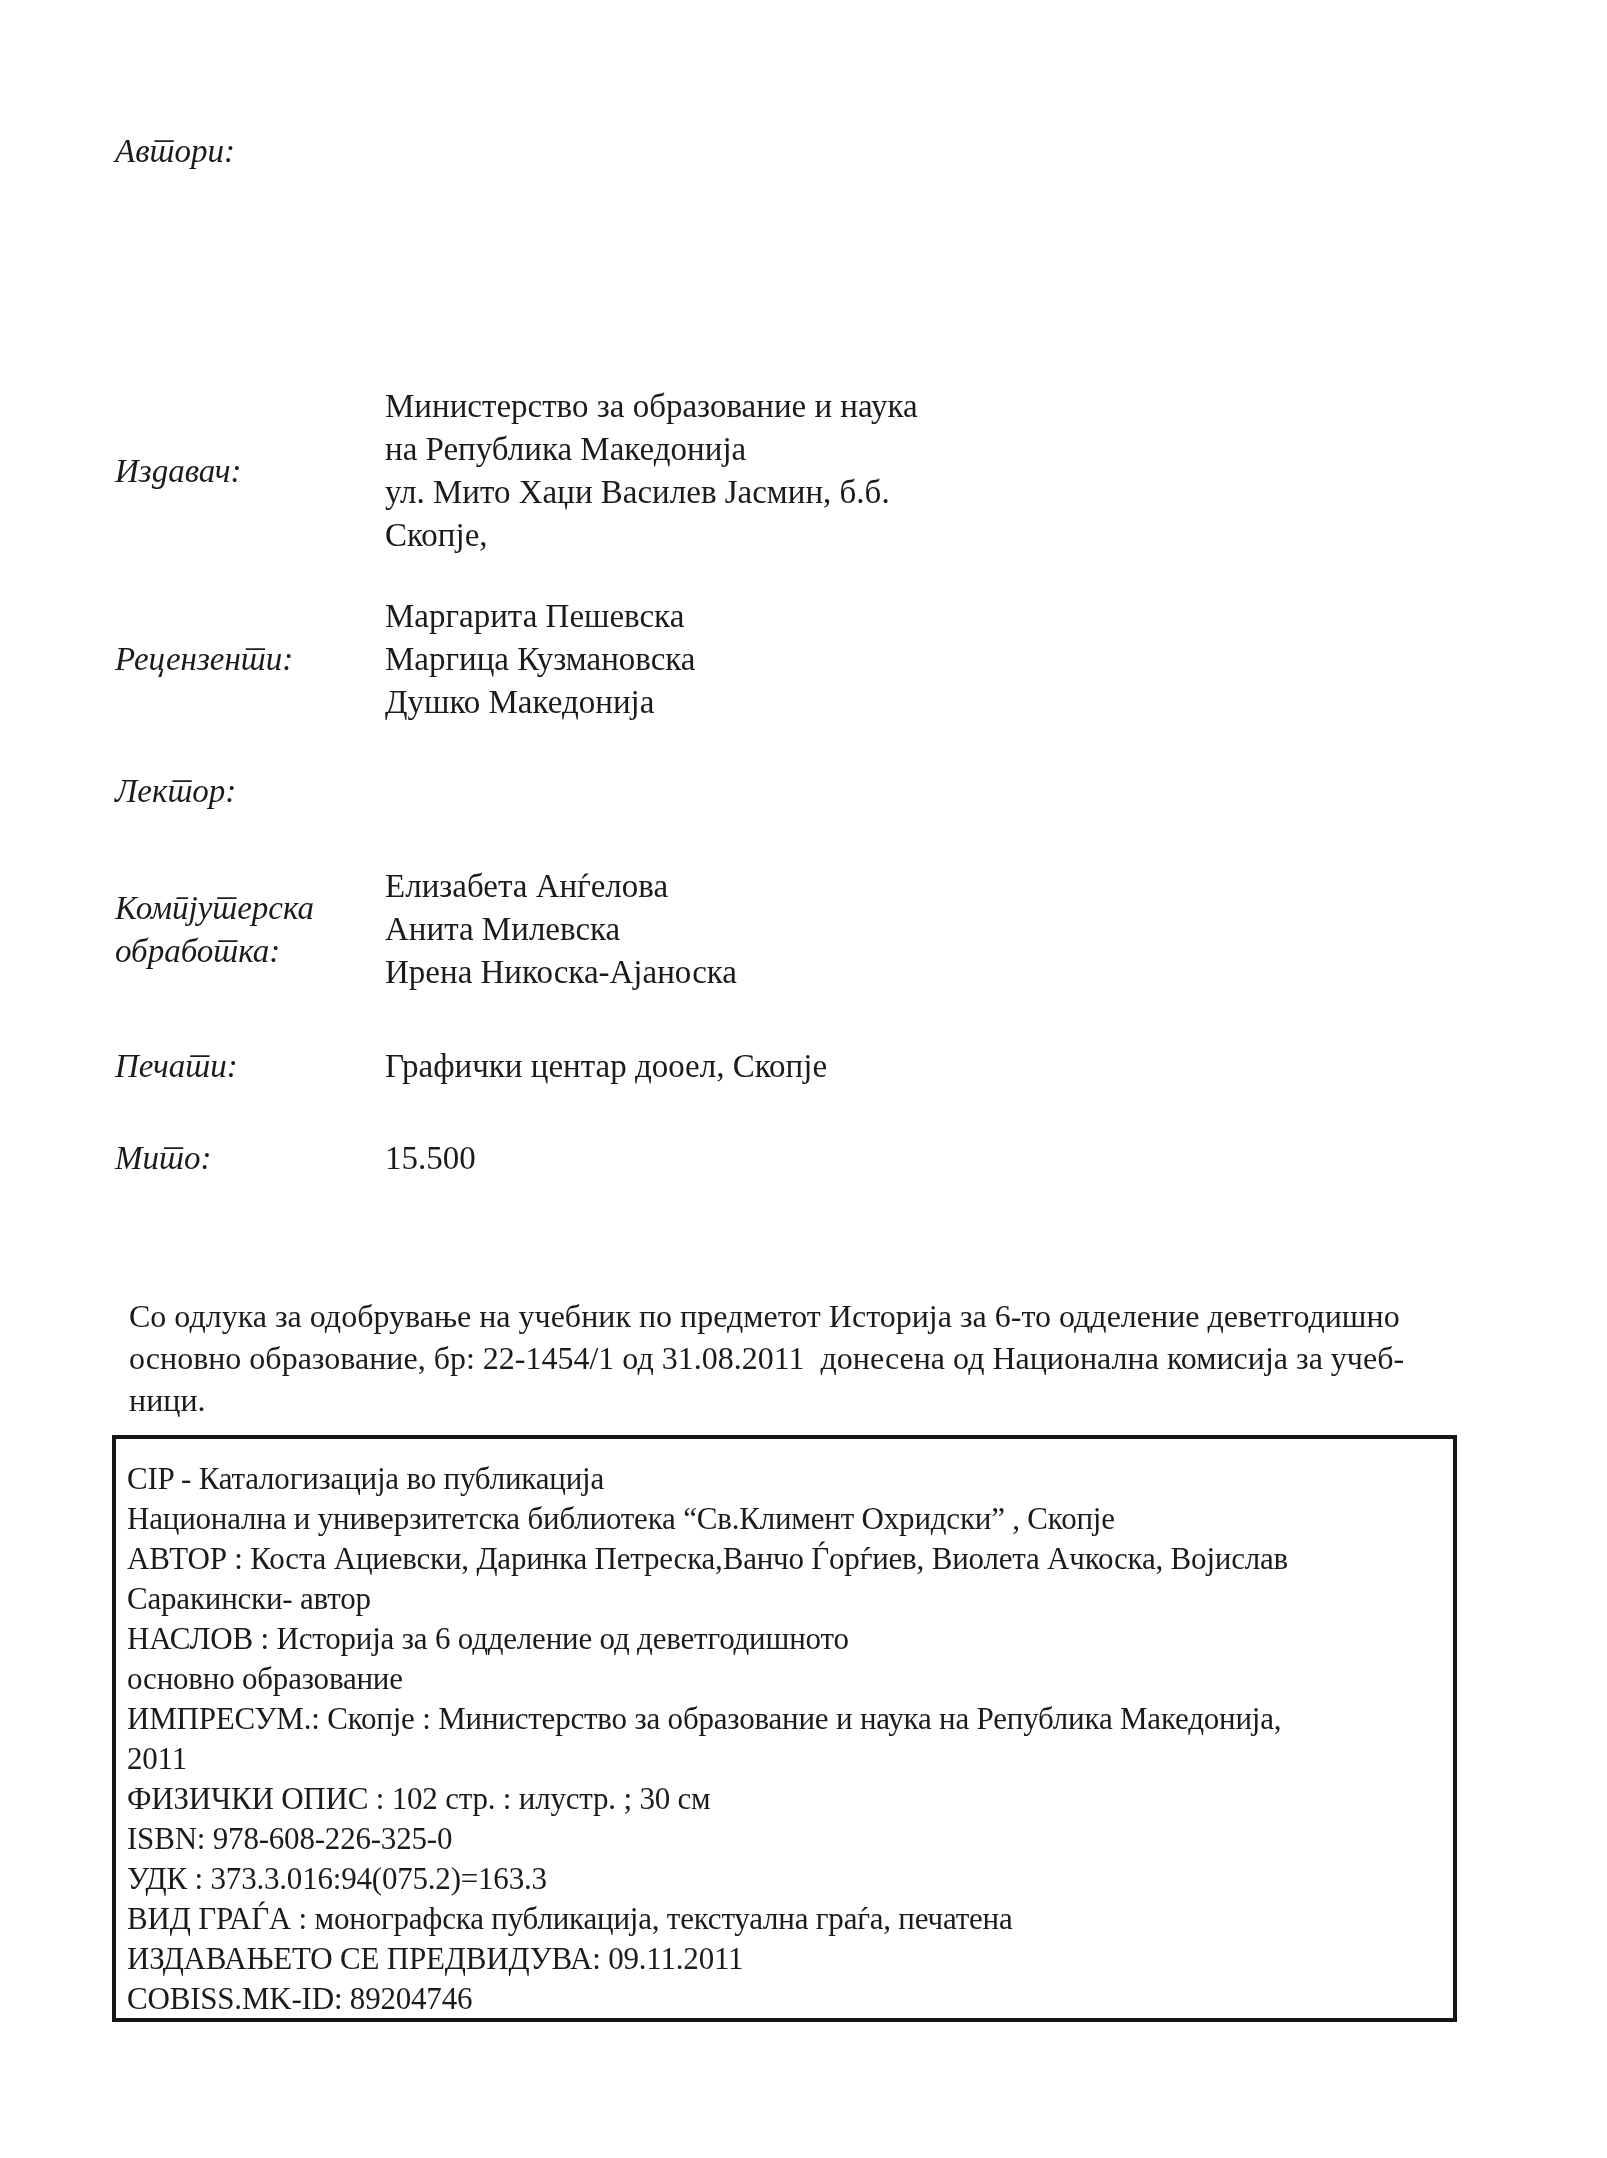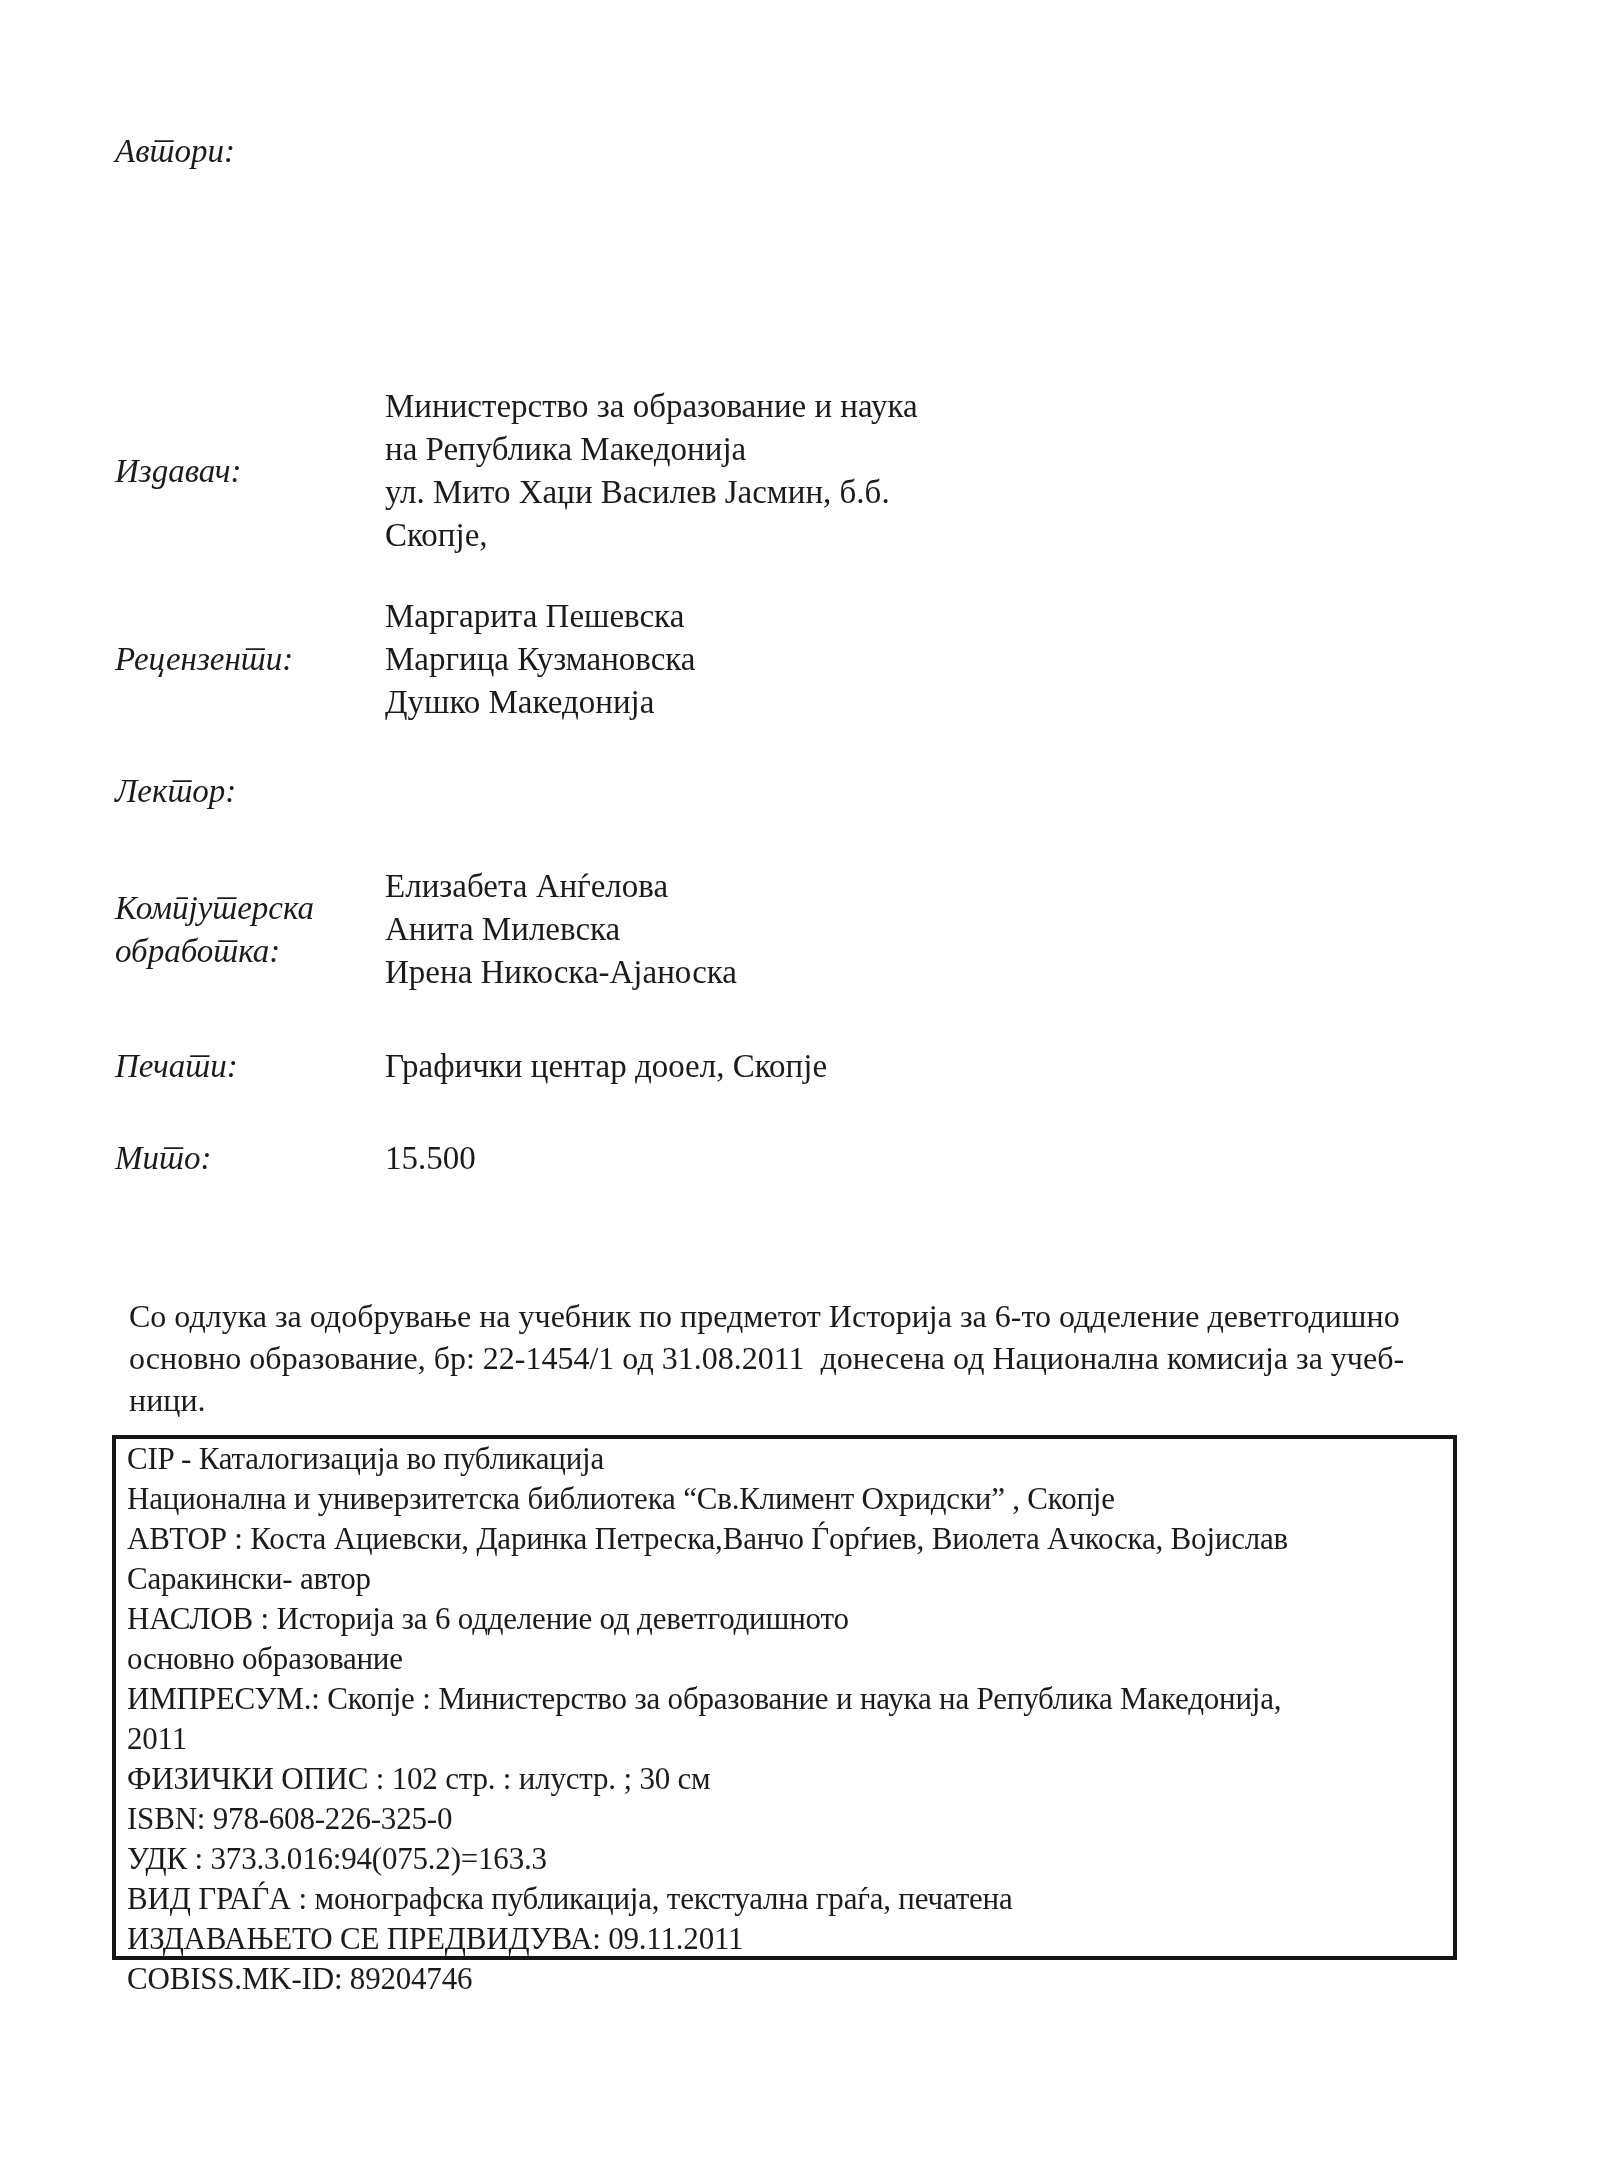--- a/index.html
+++ b/index.html
@@ -45,24 +45,24 @@
     margin: 16px;
     font-size: 32px;
     line-height: 42px;
     white-space: pre-wrap;
   }
   .cip-box {
     position: absolute;
     left: 112px;
     top: 1435px;
     width: 1345px;
-    height: 525px;
+    height: 587px;
     box-sizing: border-box;
     border: 4px solid #161616;
-    padding: 0 20px 0 11px;
+    padding: 20px 20px 0 11px;
   }
   .cip-text {
     font-size: 31px;
     line-height: 40px;
     letter-spacing: -0.2px;
     white-space: pre-line;
   }
 </style>
 </head>
 <body>

